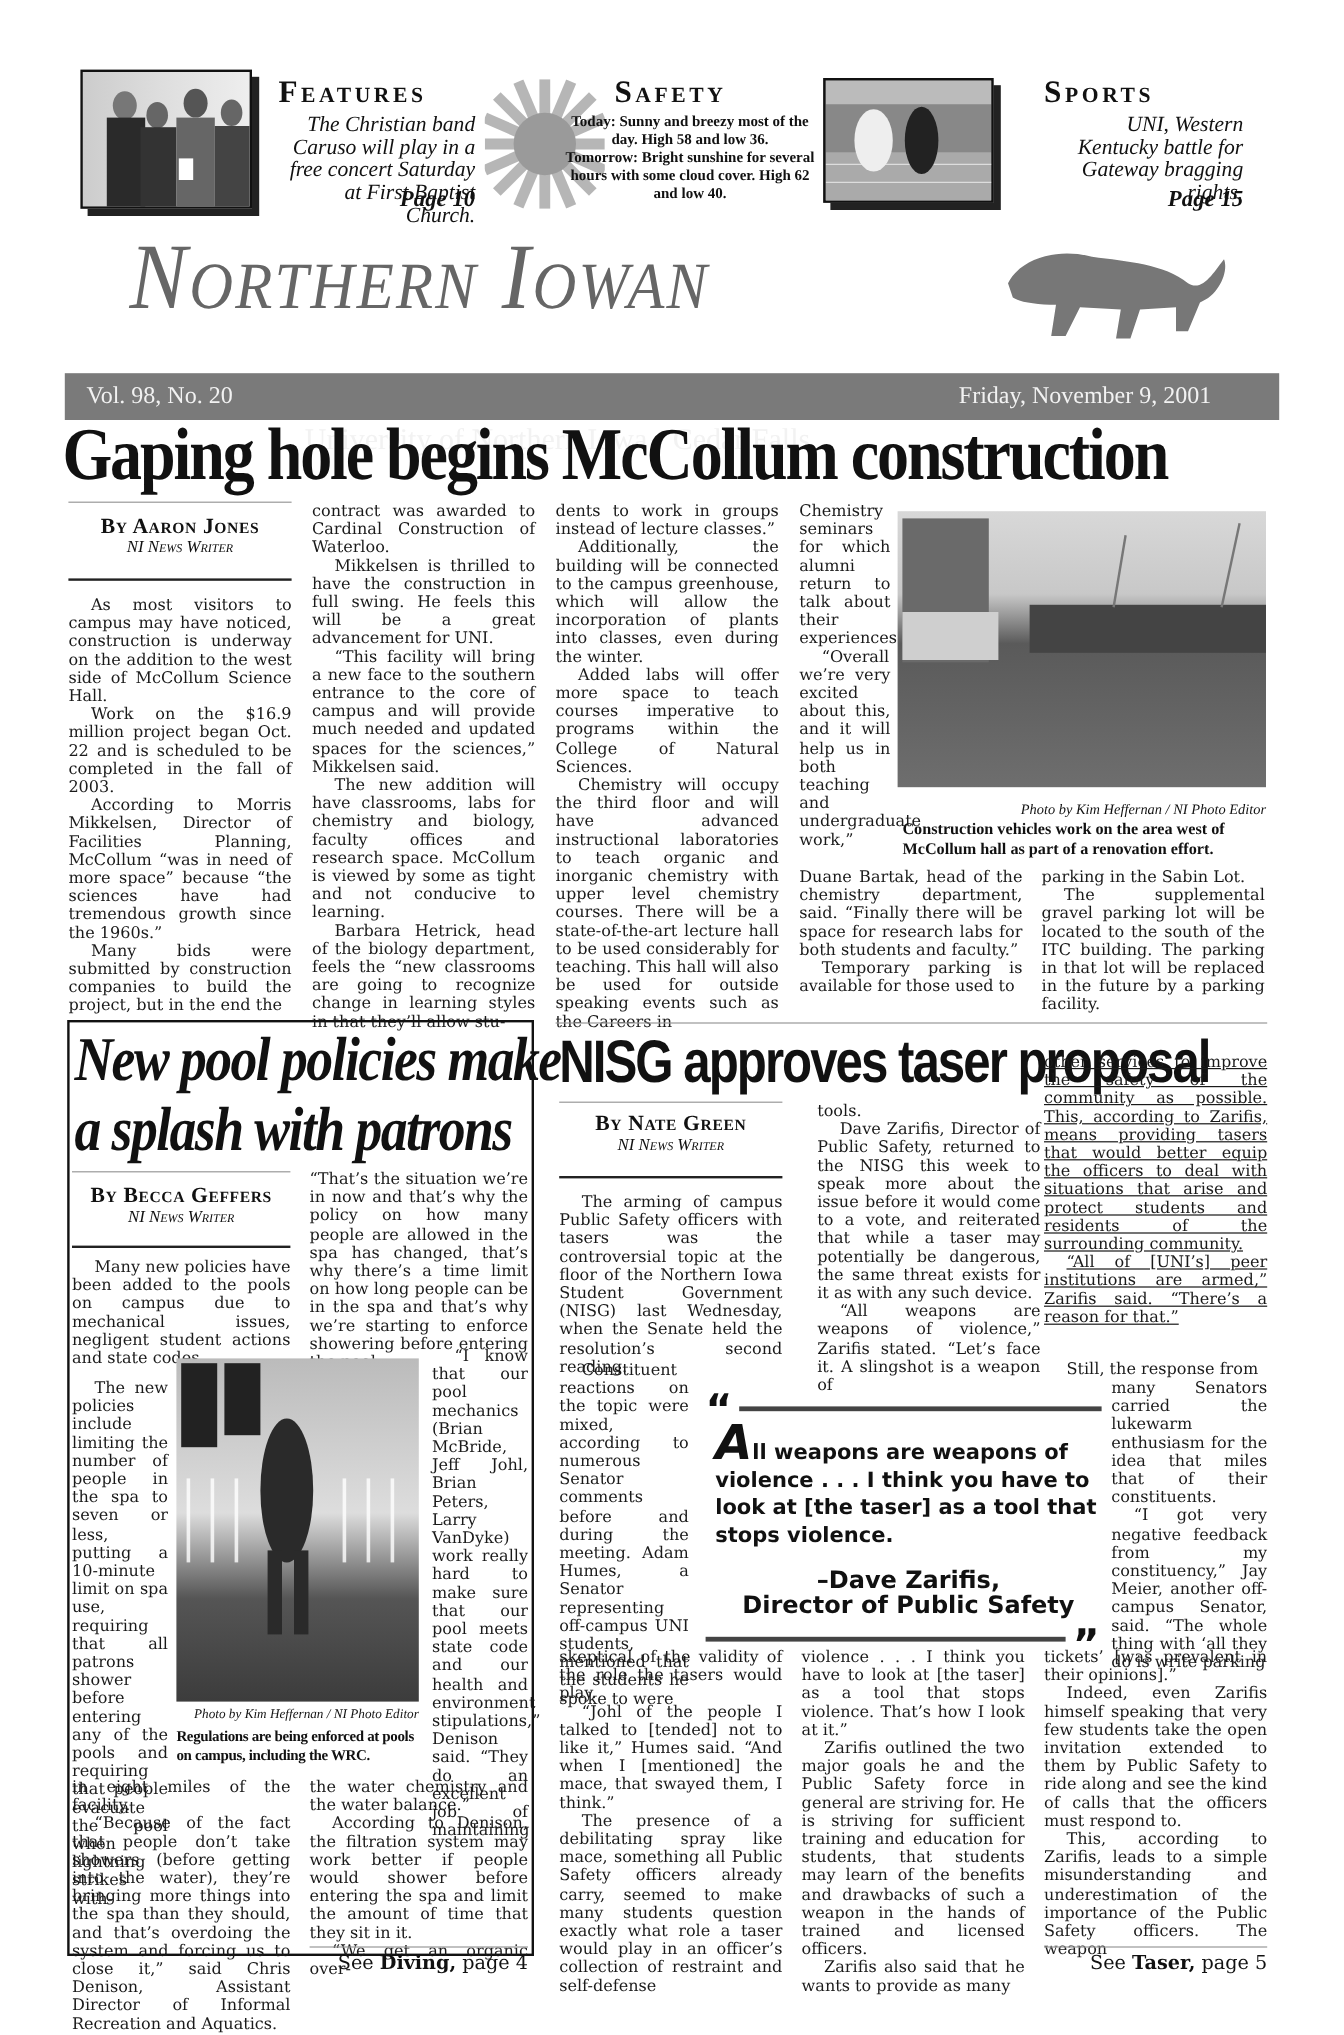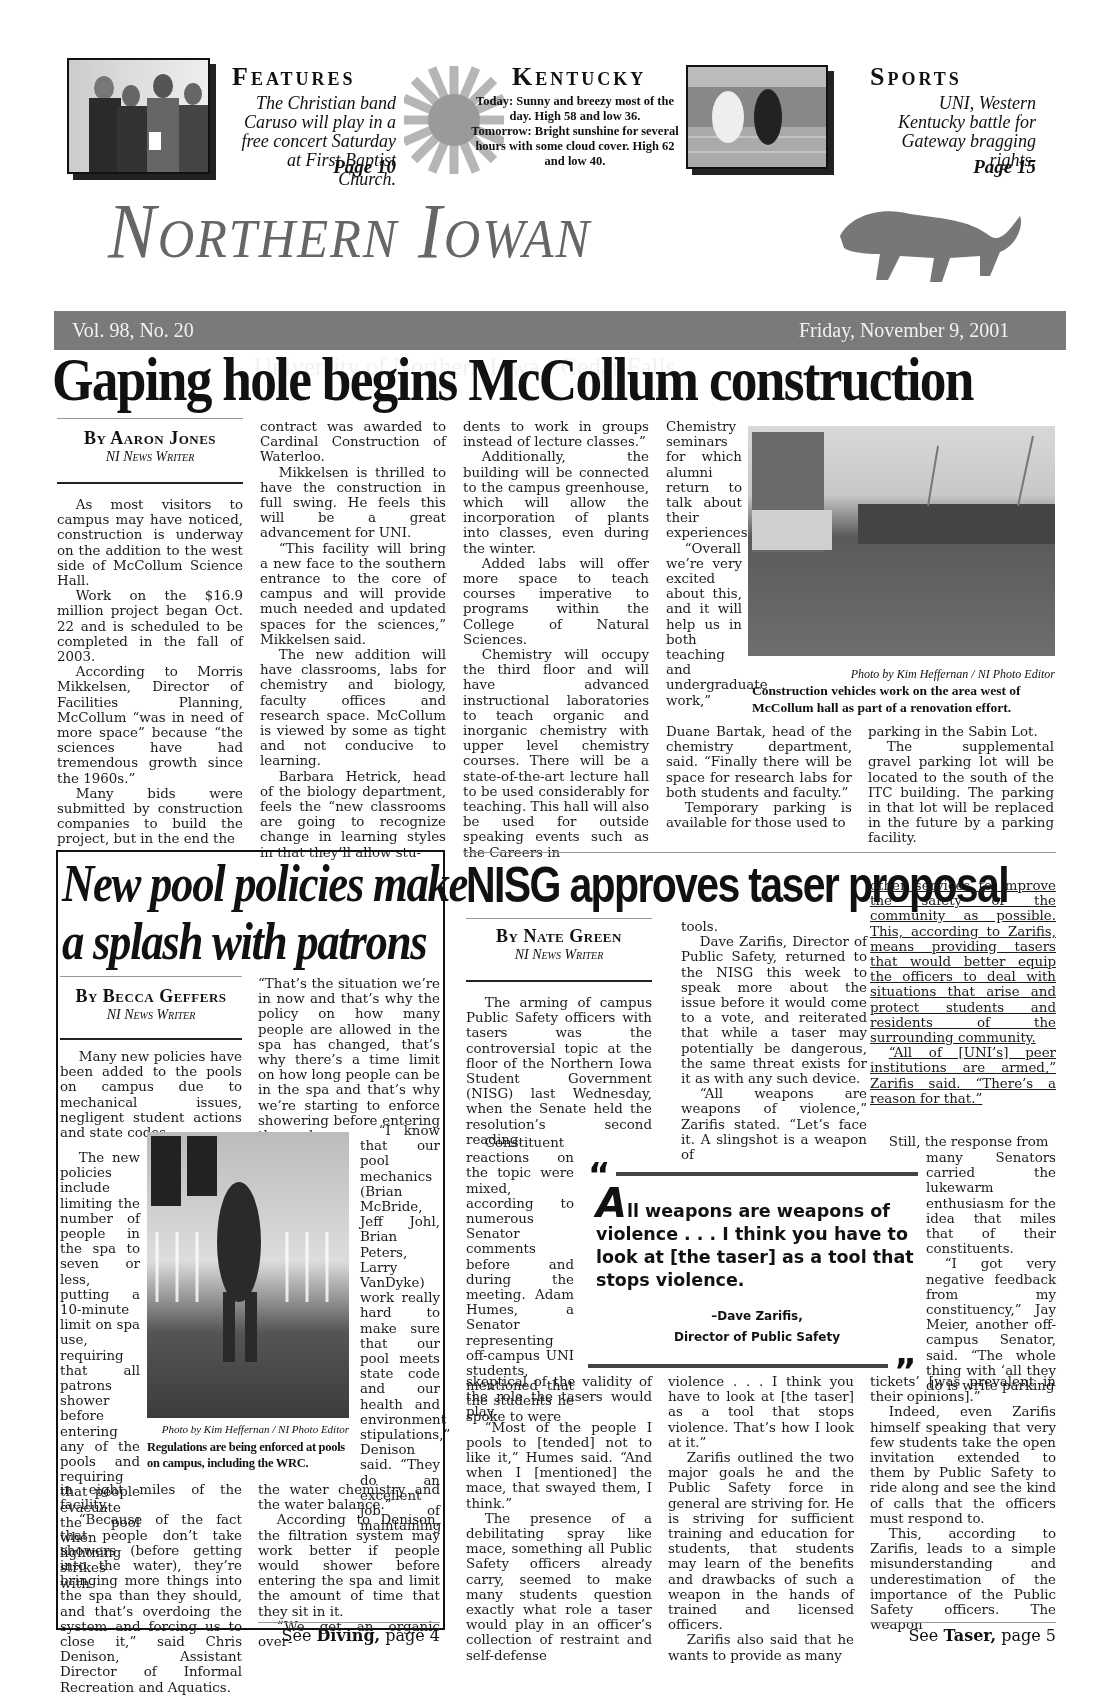--- a/index.html
+++ b/index.html
@@ -73,21 +73,21 @@
     <line x1="50" y1="54" x2="28" y2="106"></line>
       <line x1="50" y1="54" x2="72" y2="106"></line>
     <line x1="50" y1="54" x2="0" y2="32"></line>
       <line x1="50" y1="54" x2="0" y2="76"></line>
     <line x1="50" y1="54" x2="100" y2="32"></line>
       <line x1="50" y1="54" x2="100" y2="76"></line>
   </g>
   <circle cx="50" cy="54" r="26" fill="#9a9a9a"></circle>
 </svg>
 <div class="abs teaser-head" style="left:512px;top:62px;">
-  <span style="font-variant:small-caps;font-size:26px;">Kentucky</span>
+  <span style="font-variant:small-caps;font-size:26px;">Safety</span>
 </div>
 <div class="abs weather-body" style="left:466px;top:94px;width:218px;">
   <div>Today: Sunny and breezy most of the day. High 58 and low 36.</div>
   <div>Tomorrow: Bright sunshine for several hours with some cloud cover. High 62 and low 40.</div>
 </div>
 
 <div class="abs photo" style="left:686px;top:65px;width:142px;height:104px;background:#999;">
   <svg width="142" height="104">
     <rect width="142" height="20" fill="#bbb"></rect>
       <rect y="20" width="142" height="40" fill="#888"></rect>
@@ -255,31 +255,31 @@
   <p class="noind">many Senators carried the lukewarm enthusiasm for the idea that miles that of their constituents.</p>
   <p>“I got very negative feedback from my constituency,” Jay Meier, another off-campus Senator, said. “The whole thing with ‘all they do is write parking</p>
 </div>
 
 <div class="abs" style="left:588px;top:1160px;width:330px;height:220px;">
   <div class="abs pull" style="left:0;top:0;font-size:34px;line-height:30px;">“</div>
   <div class="abs" style="left:28px;top:12px;width:302px;height:4px;background:#444;"></div>
   <div class="abs pull" style="left:8px;top:32px;width:322px;font-size:17.5px;line-height:23px;">
     <span style="font-style:italic;font-size:40px;">A</span><span>ll weapons are weapons of violence . . . I think you have to look at [the taser] as a tool that stops violence.</span>
   </div>
-  <div class="abs pull" style="left:8px;top:146px;width:322px;text-align:center;font-size:12px;line-height:21px;">
+  <div class="abs pull" style="left:8px;top:146px;width:322px;text-align:center;font-size:20px;line-height:21px;">
     <div>–Dave Zarifis,</div>
     <div>Director of Public Safety</div>
   </div>
   <div class="abs" style="left:0;top:204px;width:300px;height:4px;background:#444;"></div>
   <div class="abs pull" style="left:306px;top:196px;font-size:34px;line-height:30px;">”</div>
 </div>
 
 <div class="abs body-text" style="left:466px;top:1374px;width:186px;">
   <p class="noind">skeptical of the validity of the role the tasers would play.</p>
-  <p>“Most of the people I pools to [tended] not to like it,” Humes said. “And when I [mentioned] the mace, that swayed them, I think.”</p>
+  <p>“Johl of the people I talked to [tended] not to like it,” Humes said. “And when I [mentioned] the mace, that swayed them, I think.”</p>
   <p>The presence of a debilitating spray like mace, something all Public Safety officers already carry, seemed to make many students question exactly what role a taser would play in an officer’s collection of restraint and self-defense</p>
 </div>
 <div class="abs body-text" style="left:668px;top:1374px;width:186px;">
   <p class="noind">violence . . . I think you have to look at [the taser] as a tool that stops violence. That’s how I look at it.”</p>
   <p>Zarifis outlined the two major goals he and the Public Safety force in general are striving for. He is striving for sufficient training and education for students, that students may learn of the benefits and drawbacks of such a weapon in the hands of trained and licensed officers.</p>
   <p>Zarifis also said that he wants to provide as many</p>
 </div>
 <div class="abs body-text" style="left:870px;top:1374px;width:186px;">
   <p class="noind">tickets’ [was prevalent in their opinions].”</p>
   <p>Indeed, even Zarifis himself speaking that very few students take the open invitation extended to them by Public Safety to ride along and see the kind of calls that the officers must respond to.</p>

